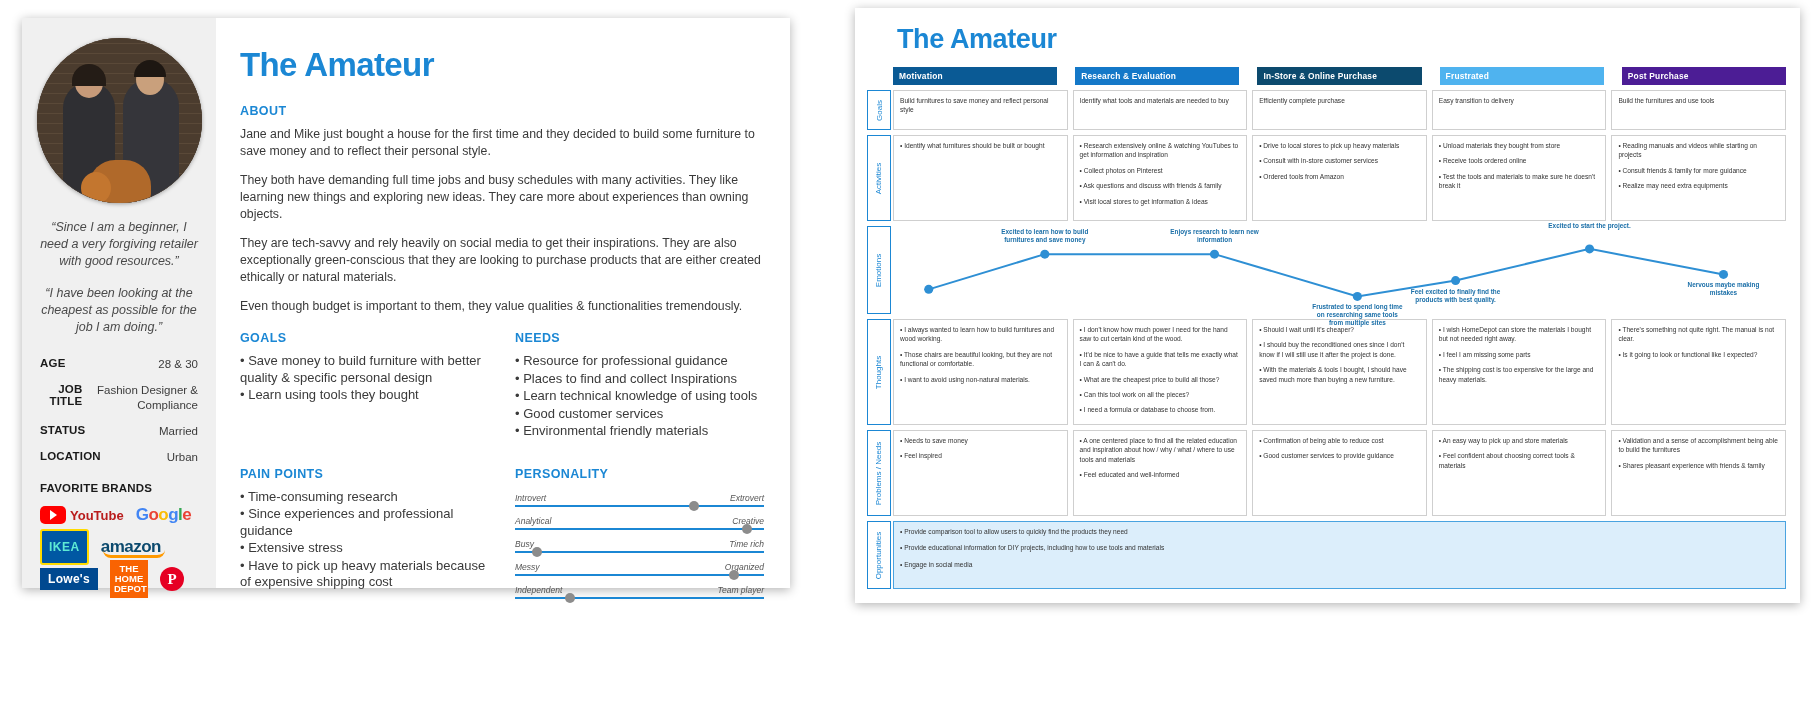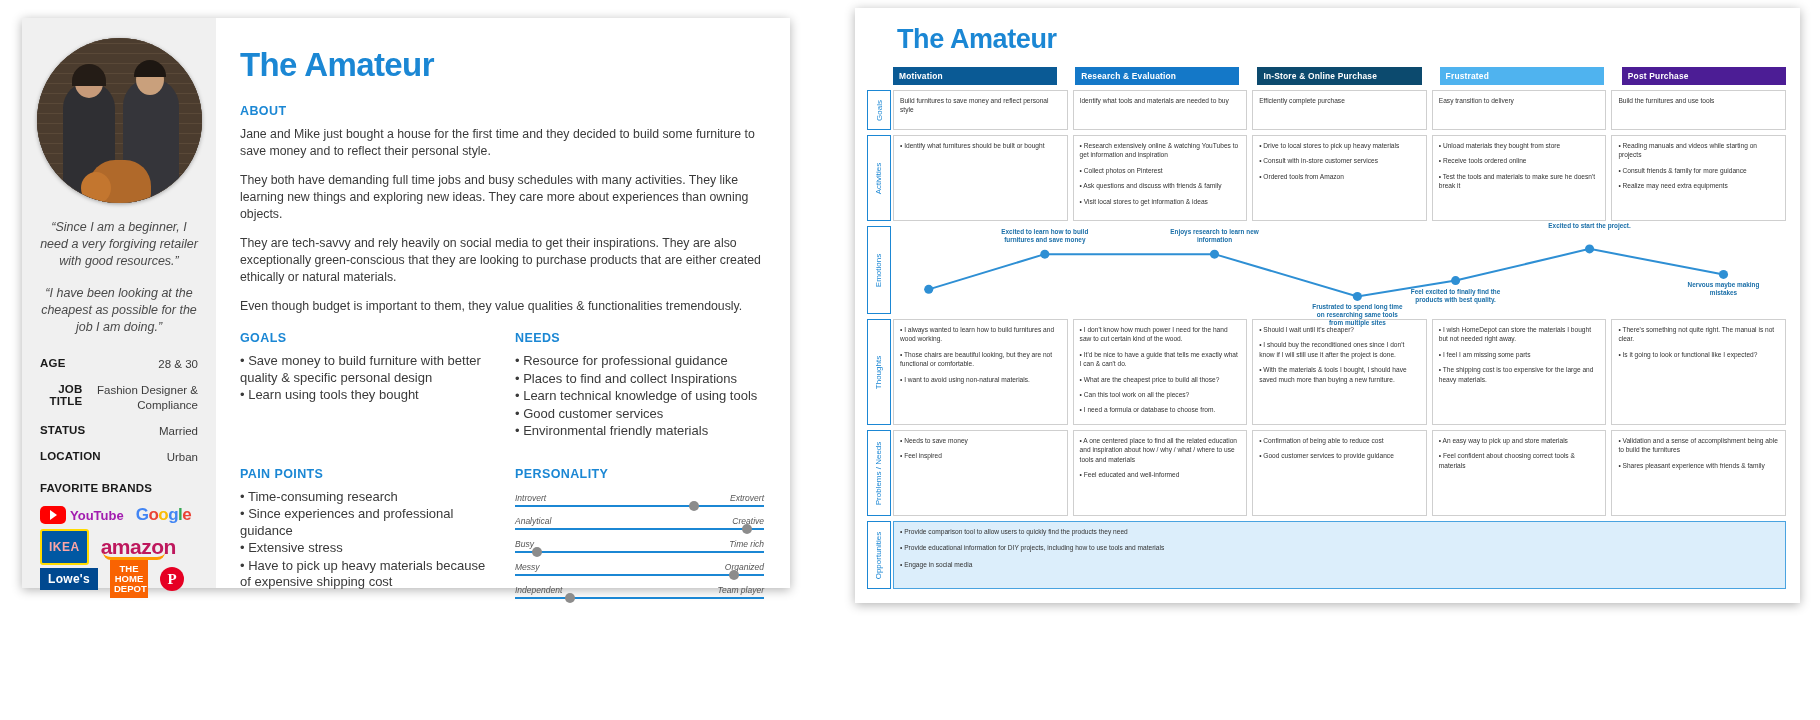--- a/index.html
+++ b/index.html
@@ -35,25 +35,25 @@
   .demo-k{font-weight:bold;color:#1a1a1a;letter-spacing:.2px;text-align:right;}
   .demo-v{color:#3c3c3c;text-align:right;line-height:15px;max-width:120px;}
 
   .brands-title{font-size:11.5px;font-weight:bold;color:#1a1a1a;padding:6px 18px 0;letter-spacing:.2px;}
   .brands{display:flex;flex-wrap:wrap;gap:10px 12px;padding:10px 14px 0 18px;align-items:center;}
   .bchip{height:22px;display:flex;align-items:center;font-size:13px;font-weight:bold;}
   .yt{display:flex;align-items:center;gap:4px;}
   .yt-box{width:26px;height:18px;background:#ff0000;border-radius:5px;position:relative;}
   .yt-box:after{content:"";position:absolute;left:10px;top:4px;border-left:7px solid #fff;
       border-top:5px solid transparent;border-bottom:5px solid transparent;}
-  .yt-t{font-size:13px;font-weight:bold;color:#a21caf;text-align:right;}
+  .yt-t{font-size:13px;font-weight:bold;color:#b91c1c;text-align:right;}
   .g-l{font-size:17px;font-weight:bold;letter-spacing:-.5px;}
-  .ikea{background:#0058a3;color:#fca5a5;font-size:12px;font-weight:bold;padding:9px 7px;border-radius:3px;
+  .ikea{background:#0058a3;color:#5eead4;font-size:12px;font-weight:bold;padding:9px 7px;border-radius:3px;
         border:2px solid #ffdb00;letter-spacing:.5px;}
-  .amz{font-size:21px;font-weight:bold;color:#be185d;letter-spacing:-.5px;position:relative;}
+  .amz{font-size:17px;font-weight:bold;color:#0c4a6e;letter-spacing:-.5px;position:relative;}
   .amz:after{content:"";position:absolute;left:2px;bottom:-1px;width:62px;height:5px;
       border-bottom:3px solid #ff9900;border-radius:0 0 40px 40px;}
   .lowes{background:#004990;color:#fff;font-size:12px;font-weight:bold;padding:4px 8px;letter-spacing:.3px;}
   .hd{background:#f96302;color:#fff;font-size:9.5px;font-weight:bold;padding:4px 4px;line-height:10px;
       width:30px;text-align:center;}
   .pin{width:24px;height:24px;border-radius:50%;background:#e60023;color:#fff;font-size:15px;
        display:flex;align-items:center;justify-content:center;font-weight:bold;font-family:"Liberation Serif",serif;}
 
   .p-title{font-size:33px;font-weight:bold;color:#1b87d4;letter-spacing:-.6px;margin:2px 0 20px;}
   .sec-h{font-size:12.5px;font-weight:bold;color:#1b87d4;letter-spacing:.4px;margin:0 0 8px;}

